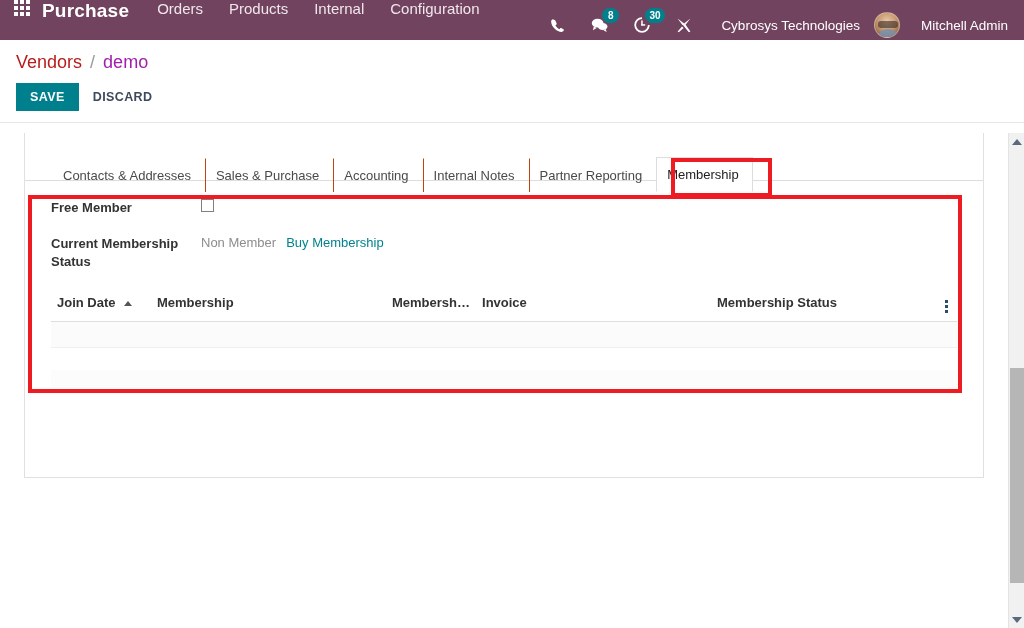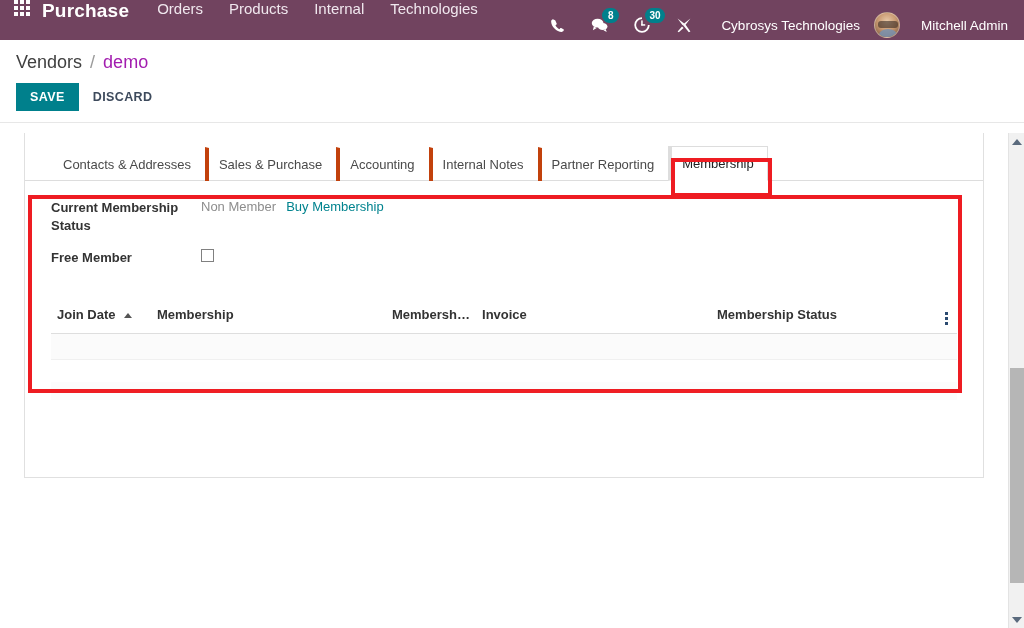--- a/index.html
+++ b/index.html
@@ -79,21 +79,21 @@
   }
   .user-name { color: #ffffff; font-size: 13.5px; white-space: nowrap; }
 
   
   .control-panel {
     background: #ffffff; padding: 0 16px;
     border-bottom: 1px solid #e7e7e7;
     height: 83px; position: relative;
   }
   .breadcrumb { padding-top: 12px; font-size: 18px; }
-  .crumb-link { color: #404040; cursor: pointer; }
+  .crumb-link { color: #b91c1c; cursor: pointer; }
   .crumb-sep { color: #9a9a9a; margin: 0 3px; }
   .crumb-current { color: #a21caf; }
   .cp-buttons { margin-top: 10px; display: flex; align-items: center; }
   .btn-save {
     background: #00808c; color: #ffffff;
     font-size: 12.5px; font-weight: bold; letter-spacing: .4px;
     padding: 7px 14px; border: none; cursor: pointer;
   }
   .btn-discard {
     background: transparent; color: #3d4a5c;
@@ -136,25 +136,25 @@
     border-bottom: 1px solid #dddddd;
     padding-left: 24px; padding-top: 12px;
     background: #ffffff;
   }
   .nb-tab {
     font-size: 13px; color: #4a4a4a;
     padding: 9px 13px 9px 13px;
     border: 1px solid transparent;
     border-bottom: none;
     cursor: pointer; white-space: nowrap;
-    position: relative; top: 1px;
+    position: relative; top: 12px;
     background: transparent;
     text-align: center;
   }
-  .nb-tab + .nb-tab { border-left: 4px solid #c2410c; padding-left: 10px; }
+  .nb-tab + .nb-tab { border-left: 1px solid #c2410c; padding-left: 10px; }
   .nb-tab.active {
     color: #212121;
     border-color: #dddddd;
     border-bottom: 1px solid #ffffff;
     background: #ffffff;
   }
 
   .nb-page { padding: 18px 26px 0 26px; }
 
   .form-grid { display: flex; }
@@ -179,21 +179,21 @@
   .m2o-caret {
     position: absolute; right: 2px; top: 4px;
     width: 0; height: 0;
     border-left: 5px solid transparent;
     border-right: 5px solid transparent;
     border-top: 5px solid #b3b3b3;
     cursor: pointer;
   }
 
   
-  .o2m { margin-top: 14px; }
+  .o2m { margin-top: 2px; }
   .o2m table { width: 100%; border-collapse: collapse; }
   .o2m th {
     font-size: 13px; color: #333333; font-weight: bold;
     text-align: left; padding: 4px 6px 8px 6px;
     border-bottom: 1px solid #dedede;
     white-space: nowrap;
   }
   .sort-caret {
     display: inline-block; margin-left: 5px;
     width: 0; height: 0;
@@ -273,21 +273,21 @@
       <i></i>
       <i></i>
       <i></i>
       <i></i>
   </div>
   <div class="brand">Purchase</div>
   <div class="navmenu">
     <a>Orders</a>
     <a>Products</a>
     <a>Internal</a>
-    <a>Technologies</a>
+    <a>Configuration</a>
   </div>
 
   <div class="nav-right">
     <div class="nav-icon">
       <svg width="15" height="15" viewBox="0 0 16 16" fill="#ffffff" aria-hidden="true">
         <path d="M3.1 1.2 C2.4 1.2 1.2 2.4 1.2 3.4 c0 5.6 5.8 11.4 11.4 11.4 1 0 2.2-1.2 2.2-1.9 0-.3-.2-.6-.5-.8l-2.4-1.4c-.4-.2-.8-.1-1 .2l-.9 1.1c-1.7-.8-3.4-2.5-4.2-4.2l1.1-.9c.3-.2.4-.6.2-1L5.7 2.6c-.2-.3-.5-.5-.8-.5z"></path>
       </svg>
     </div>
     <div class="nav-icon">
       <svg width="17" height="16" viewBox="0 0 18 16" fill="#ffffff" aria-hidden="true">
@@ -353,30 +353,30 @@
         <div class="nb-tab">Internal Notes</div>
         <div class="nb-tab">Partner Reporting</div>
         <div class="nb-tab active">Membership</div>
       </div>
 
       <div class="nb-page">
         <div class="form-grid">
 
           <div class="form-col">
             <div class="f-row">
+              <div class="f-label">Free Member</div>
+              <div class="f-value">
+                <span class="cb"></span>
+              </div>
+            </div>
+            <div class="f-row">
               <div class="f-label">Current Membership Status</div>
               <div class="f-value">
                 <span class="muted">Non Member</span>
                 <span class="link-teal">Buy Membership</span>
-              </div>
-            </div>
-            <div class="f-row">
-              <div class="f-label">Free Member</div>
-              <div class="f-value">
-                <span class="cb"></span>
               </div>
             </div>
           </div>
 
 
         </div>
 
         <div class="o2m">
           <table>
             <thead>

